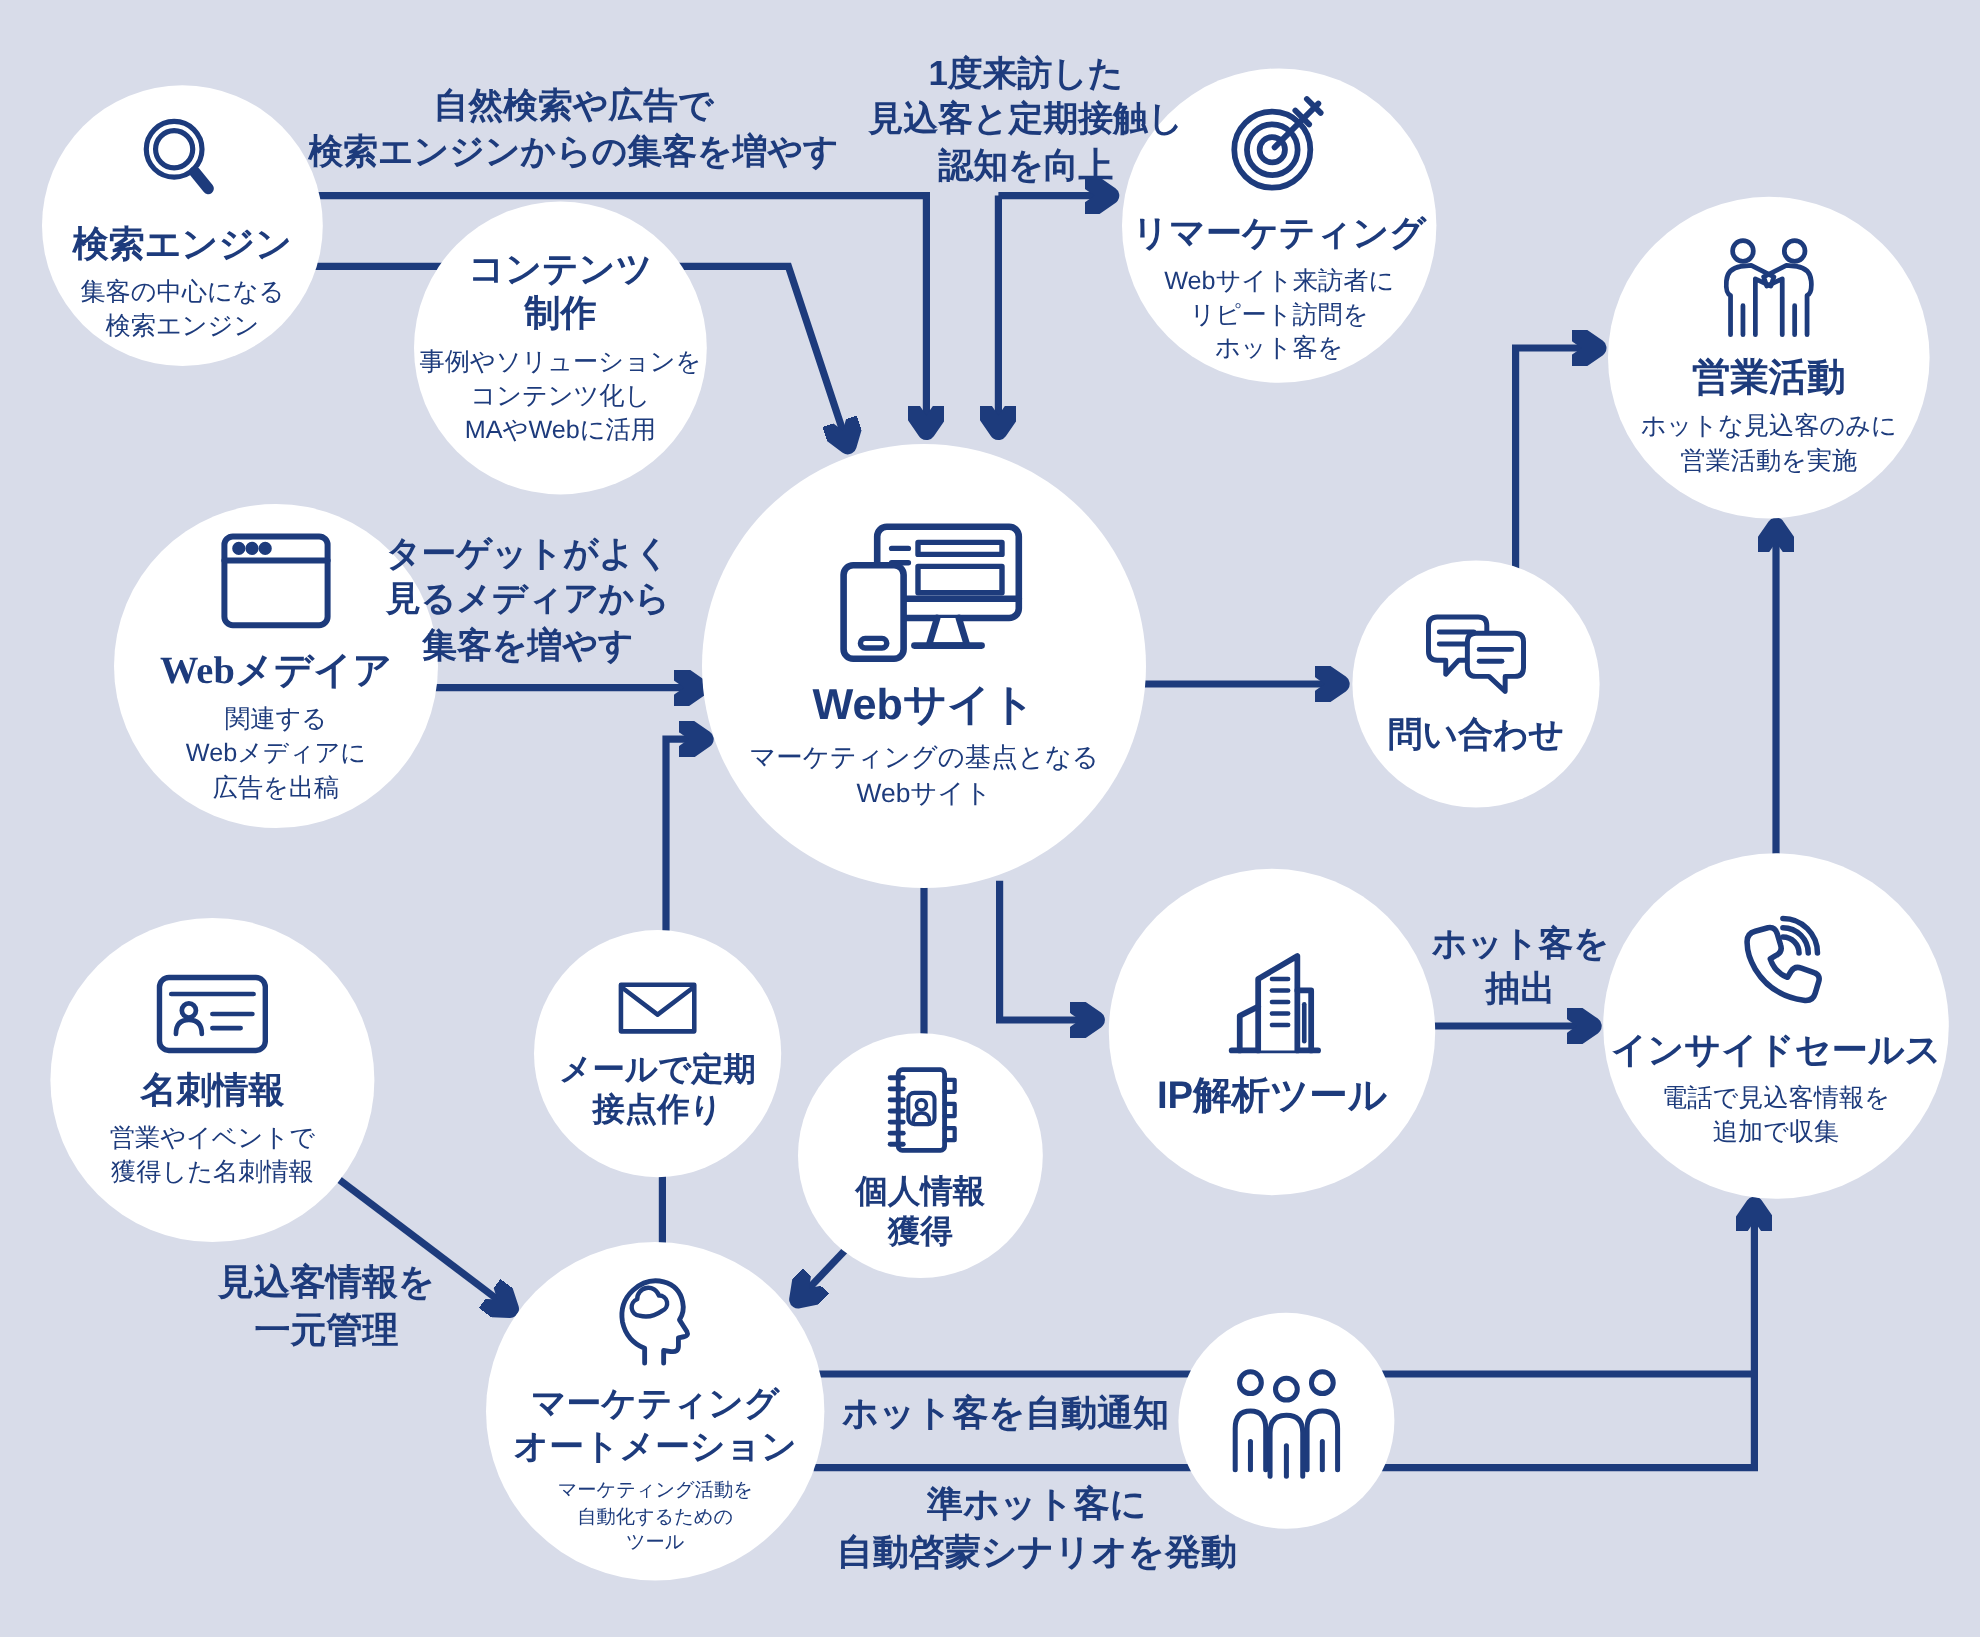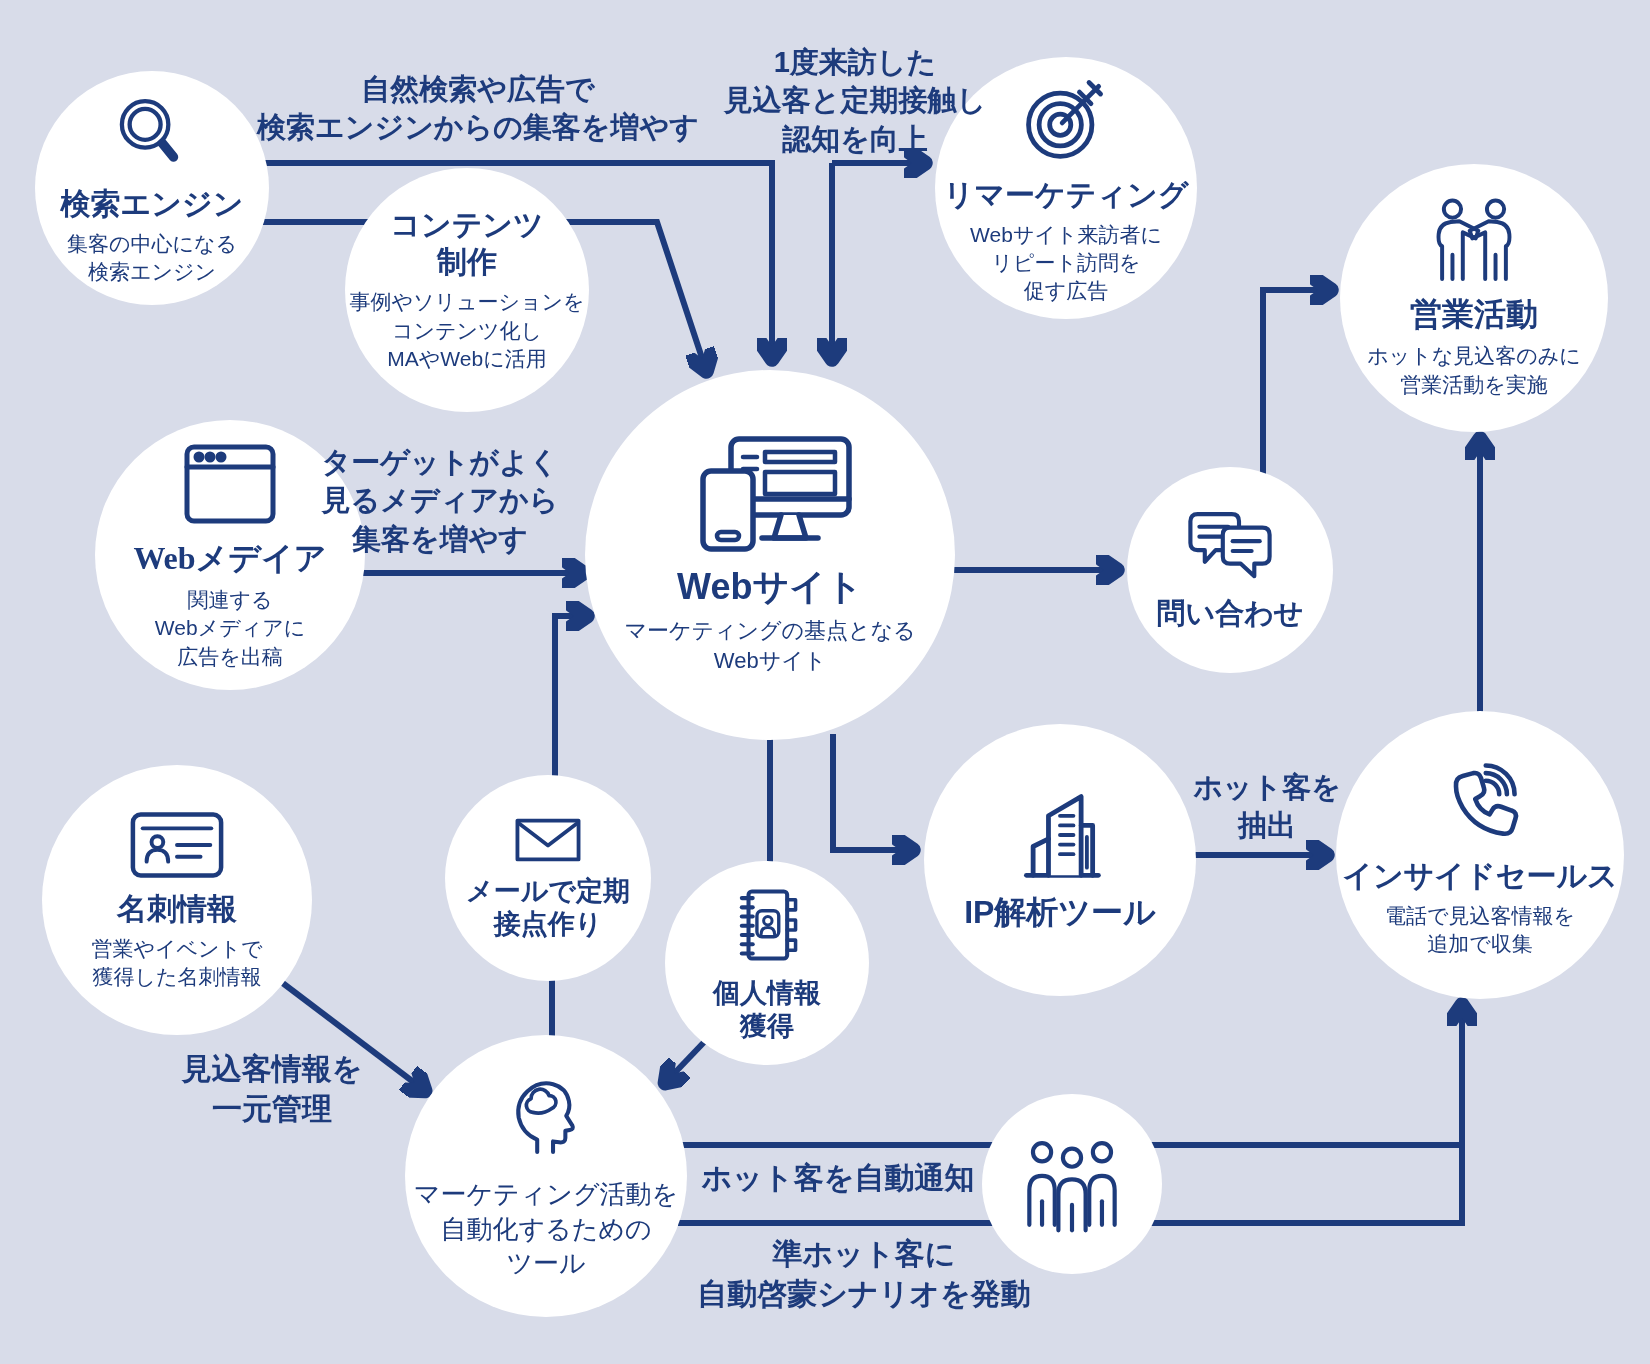--- a/index.html
+++ b/index.html
@@ -86,21 +86,21 @@
         <circle cx="44" cy="56" r="22"></circle>
         <circle cx="44" cy="56" r="11"></circle>
       <line x1="46" y1="54" x2="84" y2="16"></line>
       <line x1="64" y1="22" x2="76" y2="34"></line>
       <line x1="74" y1="12" x2="86" y2="24"></line>
     </svg>
   </span>
   <div class="title">リマーケティング</div>
   <div class="subtitle">Webサイト来訪者に
 リピート訪問を
-促す広告</div>
+ホット客を</div>
 </div>
 
 <div class="node" style="left:1340px;top:164px;width:268px;height:268px;justify-content:center;">
   <span class="icon">
     <svg width="112" height="88" viewBox="0 0 130 100" stroke-width="4.6">
       <circle cx="40" cy="13" r="10"></circle>
         <circle cx="90" cy="13" r="10"></circle>
       <path d="M28,94 V56 Q23,54 24,42 Q25,30 38,28 L48,27 L70,38 L67,47 L52,40 L52,94"></path>
       <path d="M40,66 V94"></path>
       <path d="M102,94 V56 Q107,54 106,42 Q105,30 92,28 L82,27 L60,38 L63,47 L78,40 L78,94"></path>
@@ -244,21 +244,23 @@
 獲得</div>
 </div>
 
 <div class="node" style="left:405px;top:1035px;width:282px;height:282px;">
   <span class="icon">
     <svg width="88" height="88" viewBox="0 0 100 100" stroke-width="4.6">
       <path d="M40,92 V78 Q23,71 19,53 Q16,35 29,23 Q42,11 58,15 Q73,19 76,34 Q78,43 73,51 L80,62 Q82,66 77,67 L72,68 V76 Q72,82 65,81 L58,80 V92"></path>
       <path d="M35,47 A8,8 0 0 1 33,31.5 A10.5,10.5 0 0 1 53.5,28 A7.5,7.5 0 0 1 56.5,42.5 Q46,50 35,47 Z" stroke-width="4.2"></path>
     </svg>
   </span>
-  <div class="subtitle" style="font-size:26px;">マーケティング活動を
+  <div class="title" style="font-size:29px;">マーケティング
+オートメーション</div>
+  <div class="subtitle" style="font-size:16px;">マーケティング活動を
 自動化するための
 ツール</div>
 </div>
 
 <div class="node" style="left:982px;top:1094px;width:180px;height:180px;">
   <span class="icon" style="margin-bottom:0;">
     <svg width="118" height="100" viewBox="0 0 130 110" stroke-width="4.6">
       <circle cx="32" cy="20" r="10"></circle>
       <path d="M18,100 V62 Q18,46 32,46 Q46,46 46,62 V100"></path>
       <line x1="32" y1="74" x2="32" y2="100"></line>

